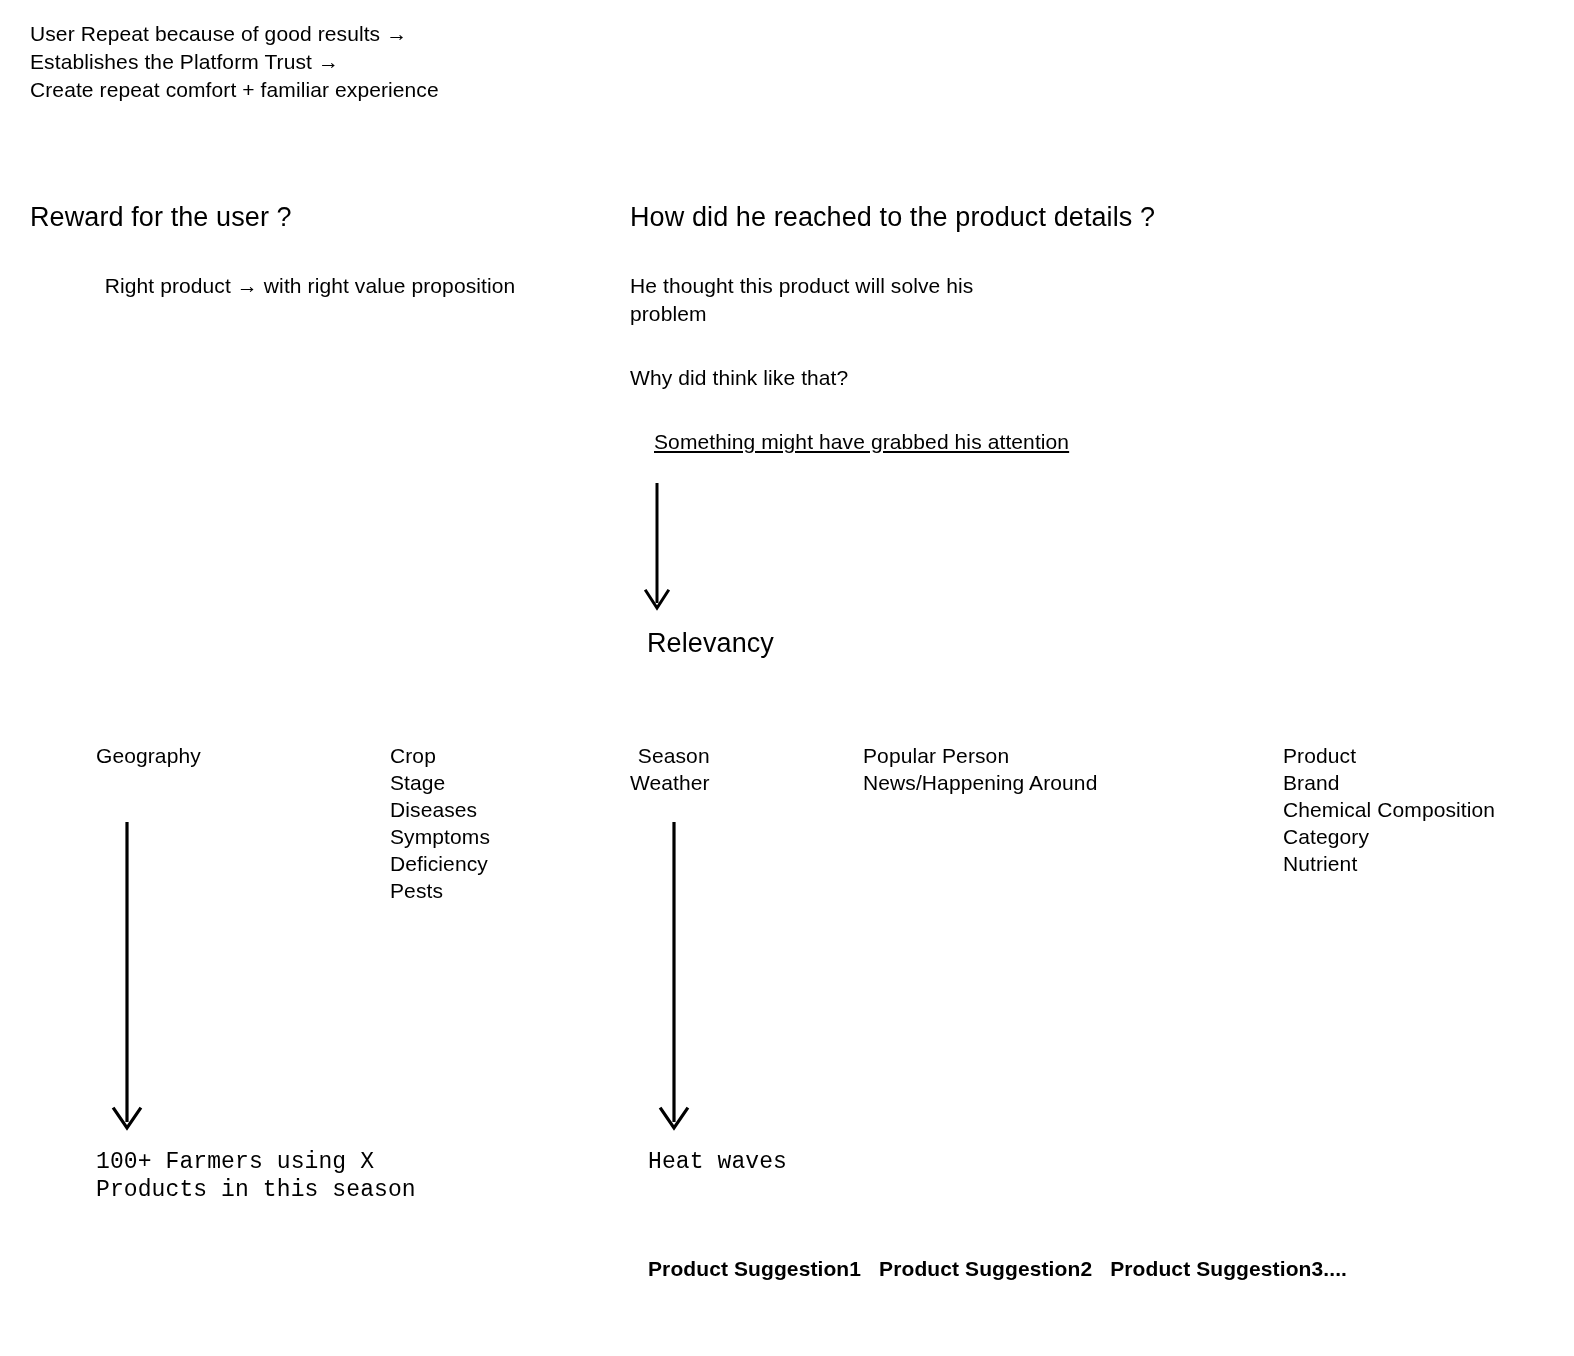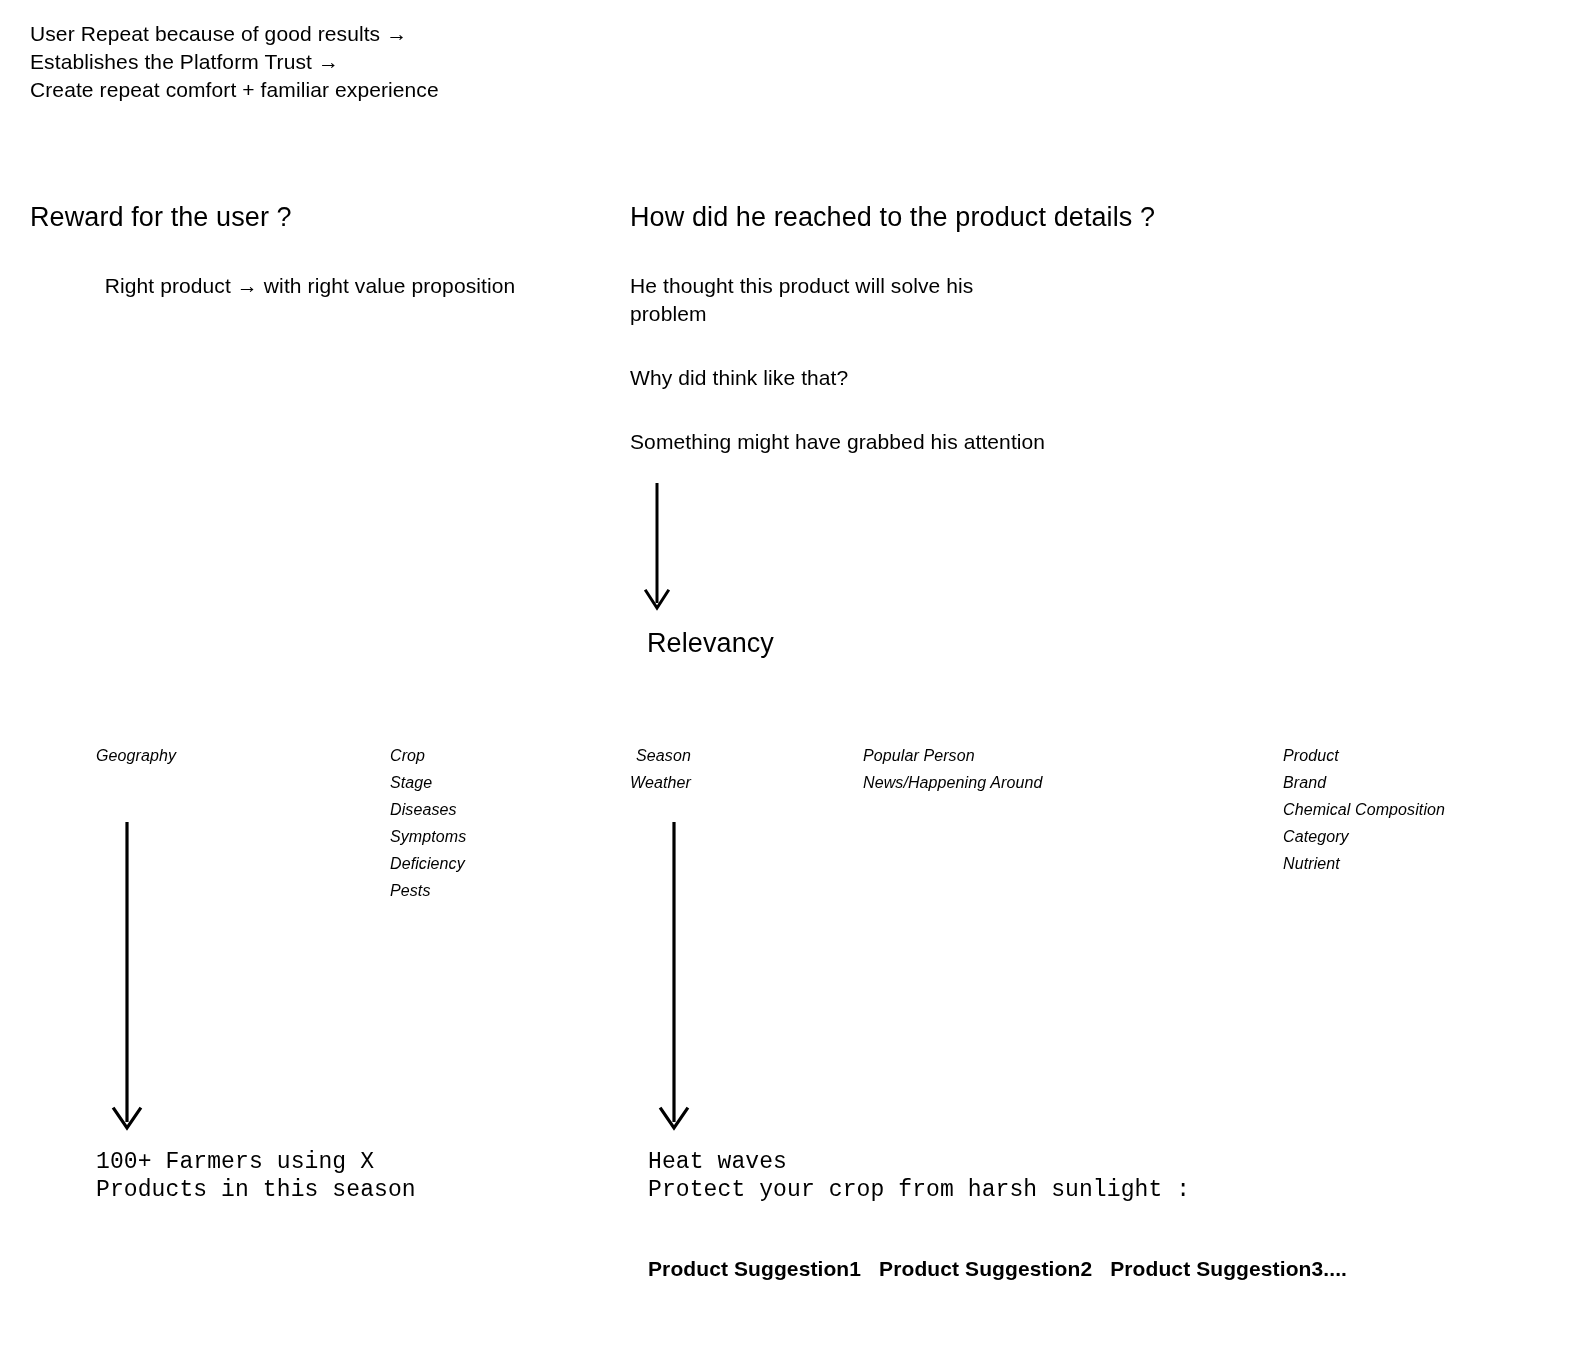--- a/index.html
+++ b/index.html
@@ -34,24 +34,23 @@
     letter-spacing: 0.1px;
     margin: 0;
   }
   .body-text {
     font-size: 21px;
     line-height: 28px;
     white-space: pre-line;
     letter-spacing: 0.1px;
   }
   .col-list {
-    font-size: 16px;
+    font-size: 21px;
     line-height: 27px;
     letter-spacing: 0.1px;
-    font-style: italic;
   }
   .col-list div { white-space: nowrap; }
   .outcome {
     font-size: 23px;
     line-height: 28px;
     letter-spacing: 0.1px;
     font-family: Liberation Mono, monospace;
   }
   .outcome div { white-space: nowrap; }
   .suggestions {
@@ -78,21 +77,21 @@
 
 <div class="abs body-text" style="left:30px; top:272px; width:560px;text-align:center;">Right product → with right value proposition</div>
 
 <h2 class="abs heading" style="left:630px; top:200px;">How did he reached to the product details ?</h2>
 
 <div class="abs body-text" style="left:630px; top:272px; width:520px;">He thought this product will solve his
 problem</div>
 
 <div class="abs body-text" style="left:630px; top:364px; width:520px;">Why did think like that?</div>
 
-<div class="abs body-text" style="left:630px; top:428px; width:560px;">Something might have grabbed his attention</div>
+<div class="abs body-text" style="left:654px; top:428px; width:560px;text-decoration:underline;">Something might have grabbed his attention</div>
 
 <div class="abs arrow" style="left:644px; top:483px;">
   <svg width="28" height="130" viewBox="0 0 28 130">
     <line x1="13" y1="0" x2="13" y2="120" stroke="#000" stroke-width="3"></line>
     <polyline points="2,108 13,125 24,108" fill="none" stroke="#000" stroke-width="3" stroke-linecap="square" stroke-linejoin="miter"></polyline>
   </svg>
 </div>
 
 <h2 class="abs heading" style="left:630px; top:626px;margin-left:17px;">Relevancy</h2>
 
@@ -141,16 +140,15 @@
   </svg>
 </div>
 
 <div class="abs outcome" style="left:96px; top:1148px;">
   <div>100+ Farmers using X</div>
   <div>Products in this season</div>
 </div>
 
 <div class="abs outcome" style="left:648px; top:1148px;">
   <div>Heat waves</div>
-  <div>Protect your crop from harsh sunlight :</div>
 </div>
 
 <div class="abs suggestions" style="left:648px; top:1255px;"><span>Product Suggestion1</span><span class="gap"></span><span>Product Suggestion2</span><span class="gap"></span><span>Product Suggestion3....</span></div>
 
 </body></html>

